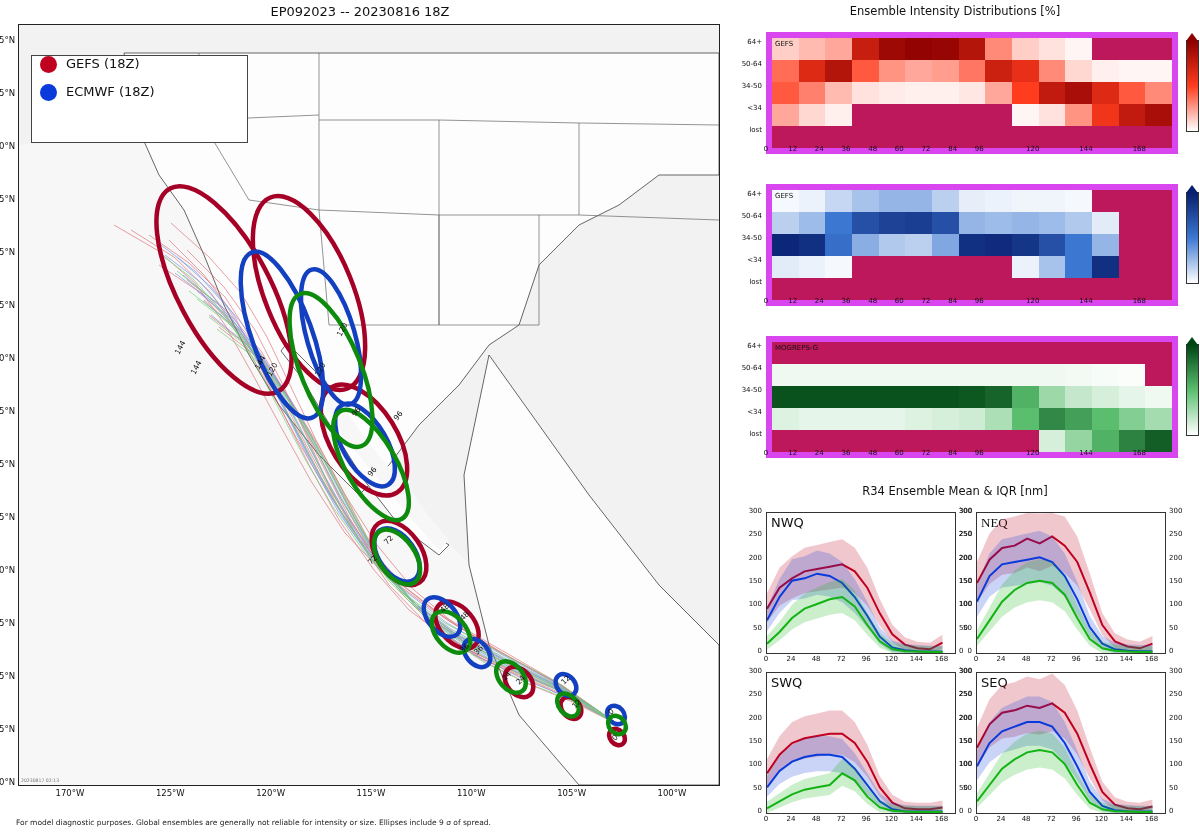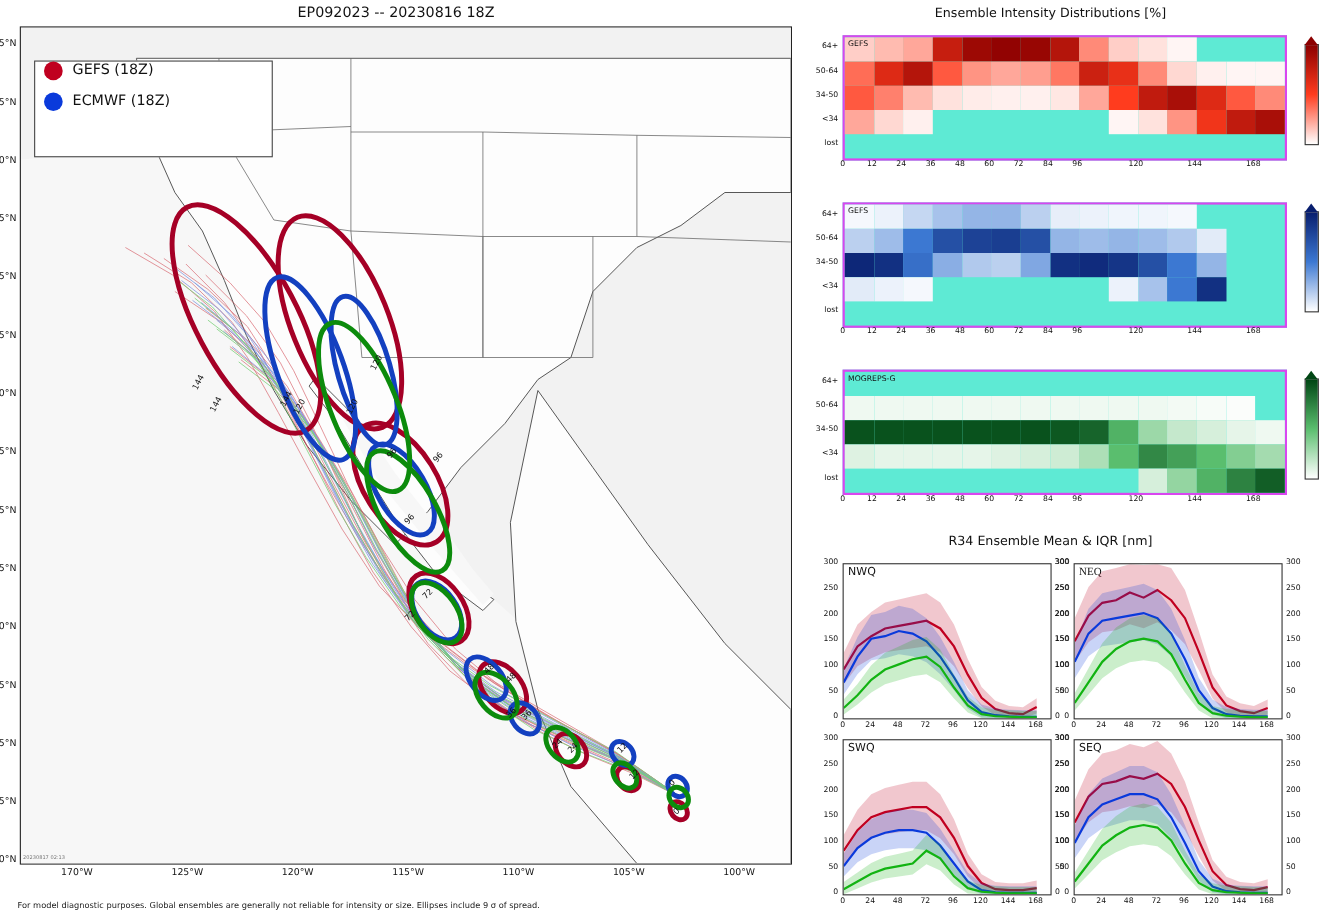--- a/index.html
+++ b/index.html
@@ -10,29 +10,29 @@
   #map-panel{left:18px;top:24px;width:700px;height:760px;border:1px solid #222;background:#f5f5f5;overflow:hidden;}
   #map-svg{position:absolute;left:0;top:0;}
   .legend-box{position:absolute;left:12px;top:30px;width:215px;height:86px;background:#ffffff;border:1px solid #444;}
   .legend-row{display:flex;align-items:flex-start;height:28px;padding-left:8px;}
   .legend-dot{width:17px;height:17px;border-radius:50%;margin-right:9px;}
   .legend-label{font-size:13px;color:#111;}
   .axis-lab{position:absolute;font-size:8.5px;color:#111;}
   #stamp{position:absolute;left:2px;bottom:2px;font-size:4.6px;color:#777;}
   
   .panel-title{position:absolute;font-size:11.5px;color:#111;text-align:center;}
-  .hm-frame{position:absolute;border:2px solid #d946ef;background:#5eead4;}
+  .hm-frame{position:absolute;border:6px solid #d946ef;background:#be185d;}
   .hm-name{position:absolute;font-size:7px;color:#111;left:3px;top:2px;z-index:5;}
   .hm-ylab{position:absolute;font-size:7px;color:#111;text-align:right;}
   .hm-xlab{position:absolute;font-size:7px;color:#111;text-align:center;}
   .cbar{position:absolute;border:1px solid #333;}
   .cbar-tri{position:absolute;width:0;height:0;}
   
   .q-frame{position:absolute;border:1px solid #333;background:#fff;}
-  .q-name{position:absolute;font-size:10px;color:#111;}
+  .q-name{position:absolute;font-size:13px;color:#111;}
   .q-tick{position:absolute;font-size:7px;color:#111;}
   #footer{position:absolute;left:16px;top:818px;font-size:7.5px;color:#222;}
 </style>
 </head>
 <body>
 
 <div class="abs" id="map-title">EP092023 -- 20230816 18Z</div>
 
 <div class="abs" id="map-panel">
   <svg id="map-svg" width="700" height="760">

